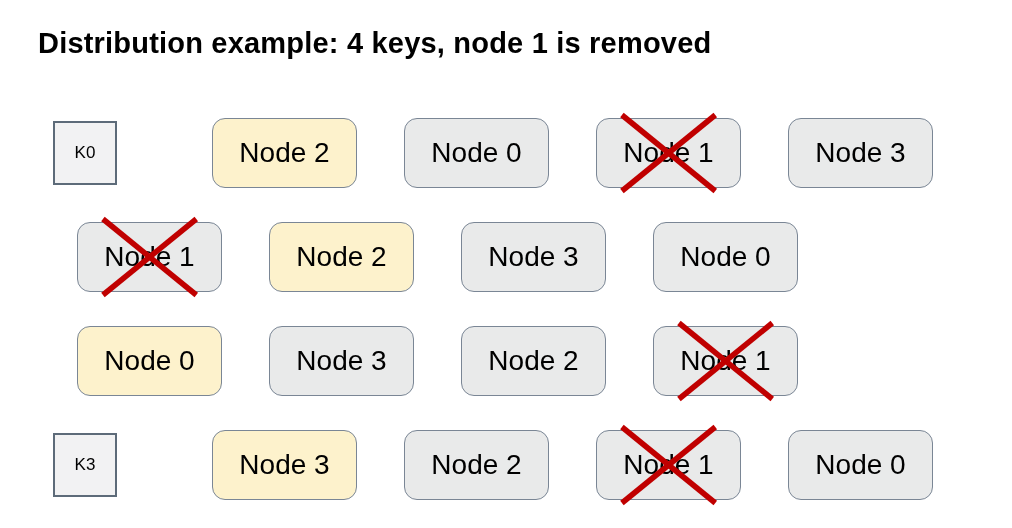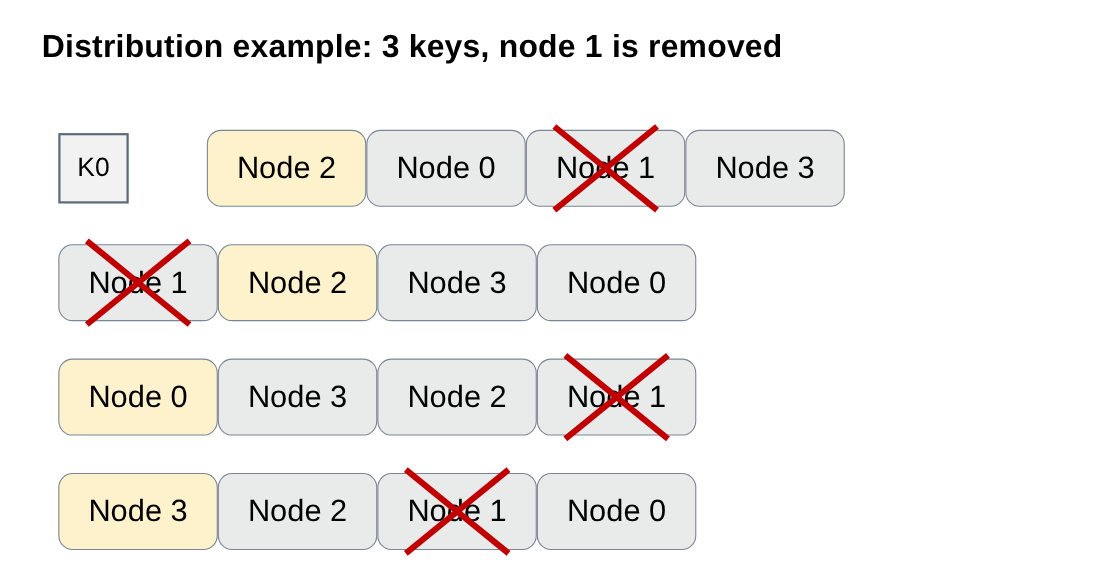--- a/index.html
+++ b/index.html
@@ -43,25 +43,27 @@
     width: 64px;
     height: 64px;
     margin-right: 71px;
     background: var(--key-fill, #f2f2f3);
     border: 2px solid var(--key-border, #5d6b79);
     display: flex;
     align-items: center;
     justify-content: center;
   }
   .key-label {
-    font-size: 24px;
+    font-size: 17px;
     color: var(--text-color, #000);
   }
   .nodes {
     display: flex;
+    gap: 47px;
+    margin-left: 24px;
   }
   .node-box {
     box-sizing: border-box;
     position: relative;
     width: 145px;
     height: 70px;
     background: var(--node-fill, #e9eaea);
     border: 1.5px solid var(--node-border, #7a8695);
     border-radius: 13px;
     display: flex;
@@ -88,21 +90,21 @@
   }
   .cross line {
     stroke: var(--cross-color, #c00000);
     stroke-width: 5.5;
     vector-effect: non-scaling-stroke;
   }
 </style>
 </head>
 <body style="--text-color: #000000; --highlight-fill: #fdf2cc; --node-fill: #e9eaea; --node-border: #7a8695; --key-fill: #f2f2f3; --key-border: #5d6b79; --cross-color: #c00000;">
 
-<div class="slide-title">Distribution example: 3 keys, node 1 is removed</div>
+<div class="slide-title">Distribution example: 4 keys, node 1 is removed</div>
 
 <div class="grid">
   <div class="row">
     <div class="key-box">
       <span class="key-label">K0</span>
     </div>
     <div class="nodes">
         <div class="node-box highlighted">
           <span class="node-label">Node 2</span>
         </div>
@@ -158,20 +160,23 @@
           <span class="node-label">Node 1</span>
           <svg class="cross" viewBox="0 0 100 80" preserveAspectRatio="none">
             <line x1="2" y1="2" x2="98" y2="78"></line>
             <line x1="98" y1="2" x2="2" y2="78"></line>
           </svg>
         </div>
       </div>
   </div>
 
   <div class="row">
+    <div class="key-box">
+      <span class="key-label">K3</span>
+    </div>
     <div class="nodes">
         <div class="node-box highlighted">
           <span class="node-label">Node 3</span>
         </div>
         <div class="node-box">
           <span class="node-label">Node 2</span>
         </div>
         <div class="node-box">
           <span class="node-label">Node 1</span>
           <svg class="cross" viewBox="0 0 100 80" preserveAspectRatio="none">

